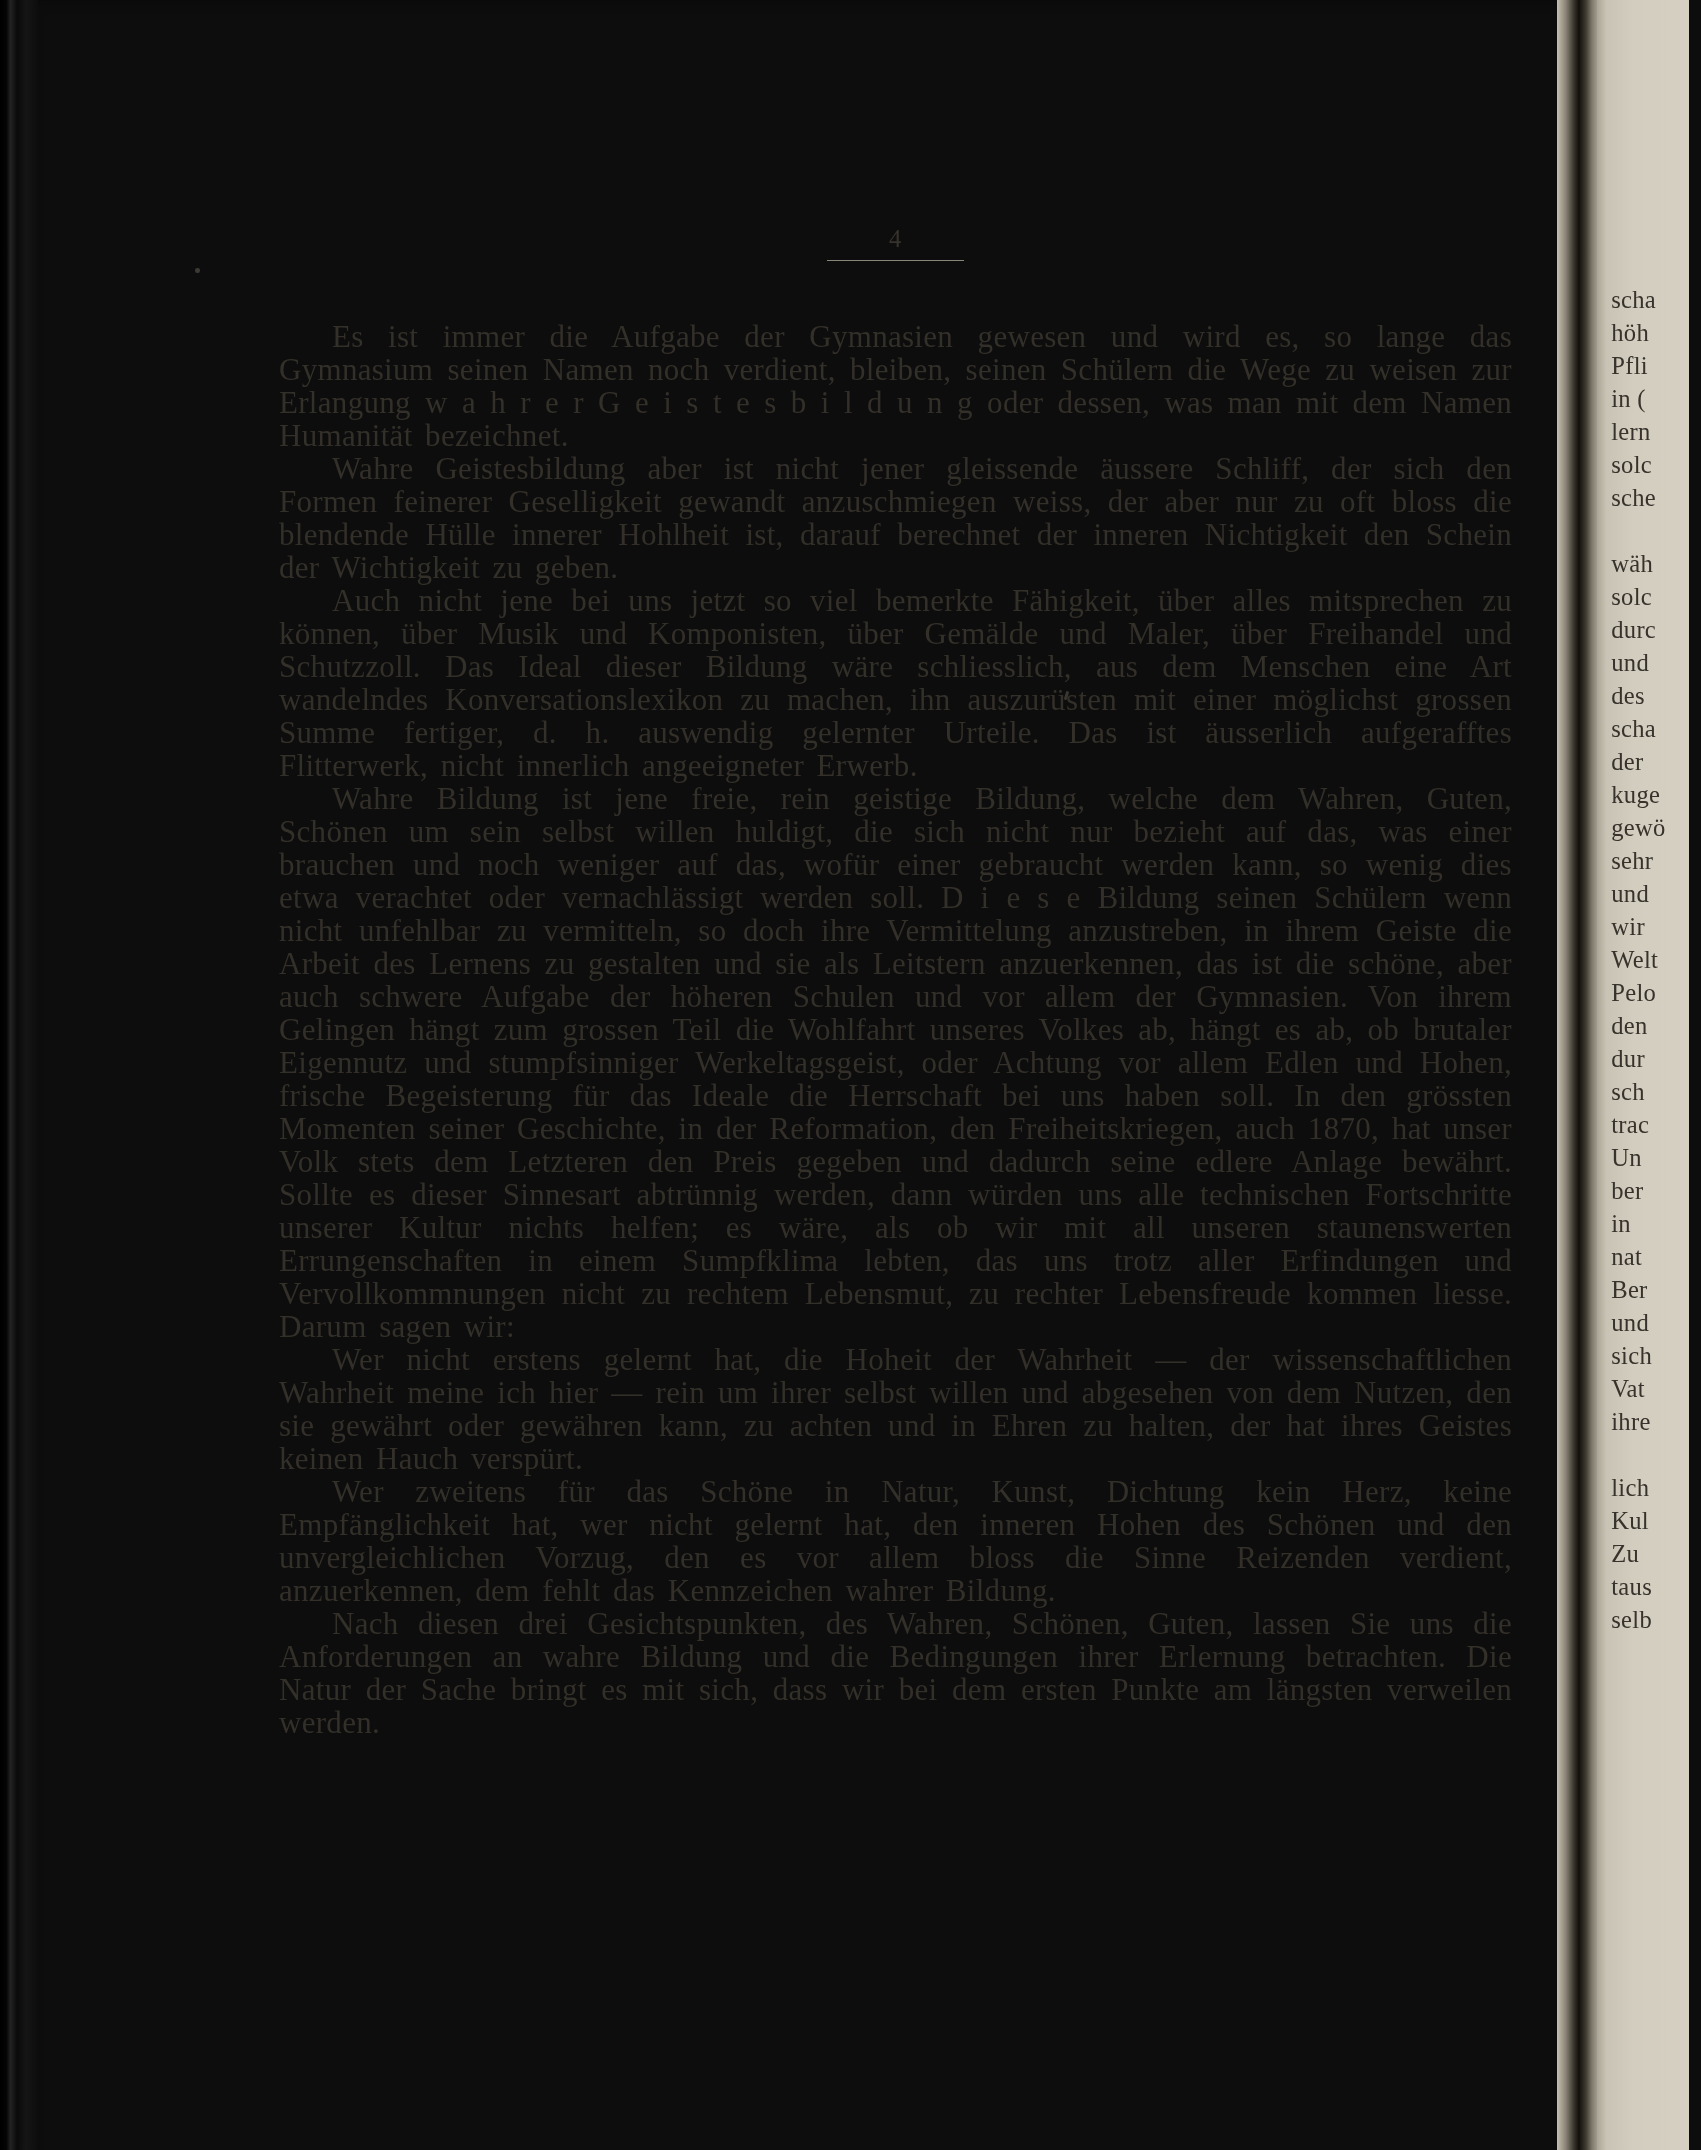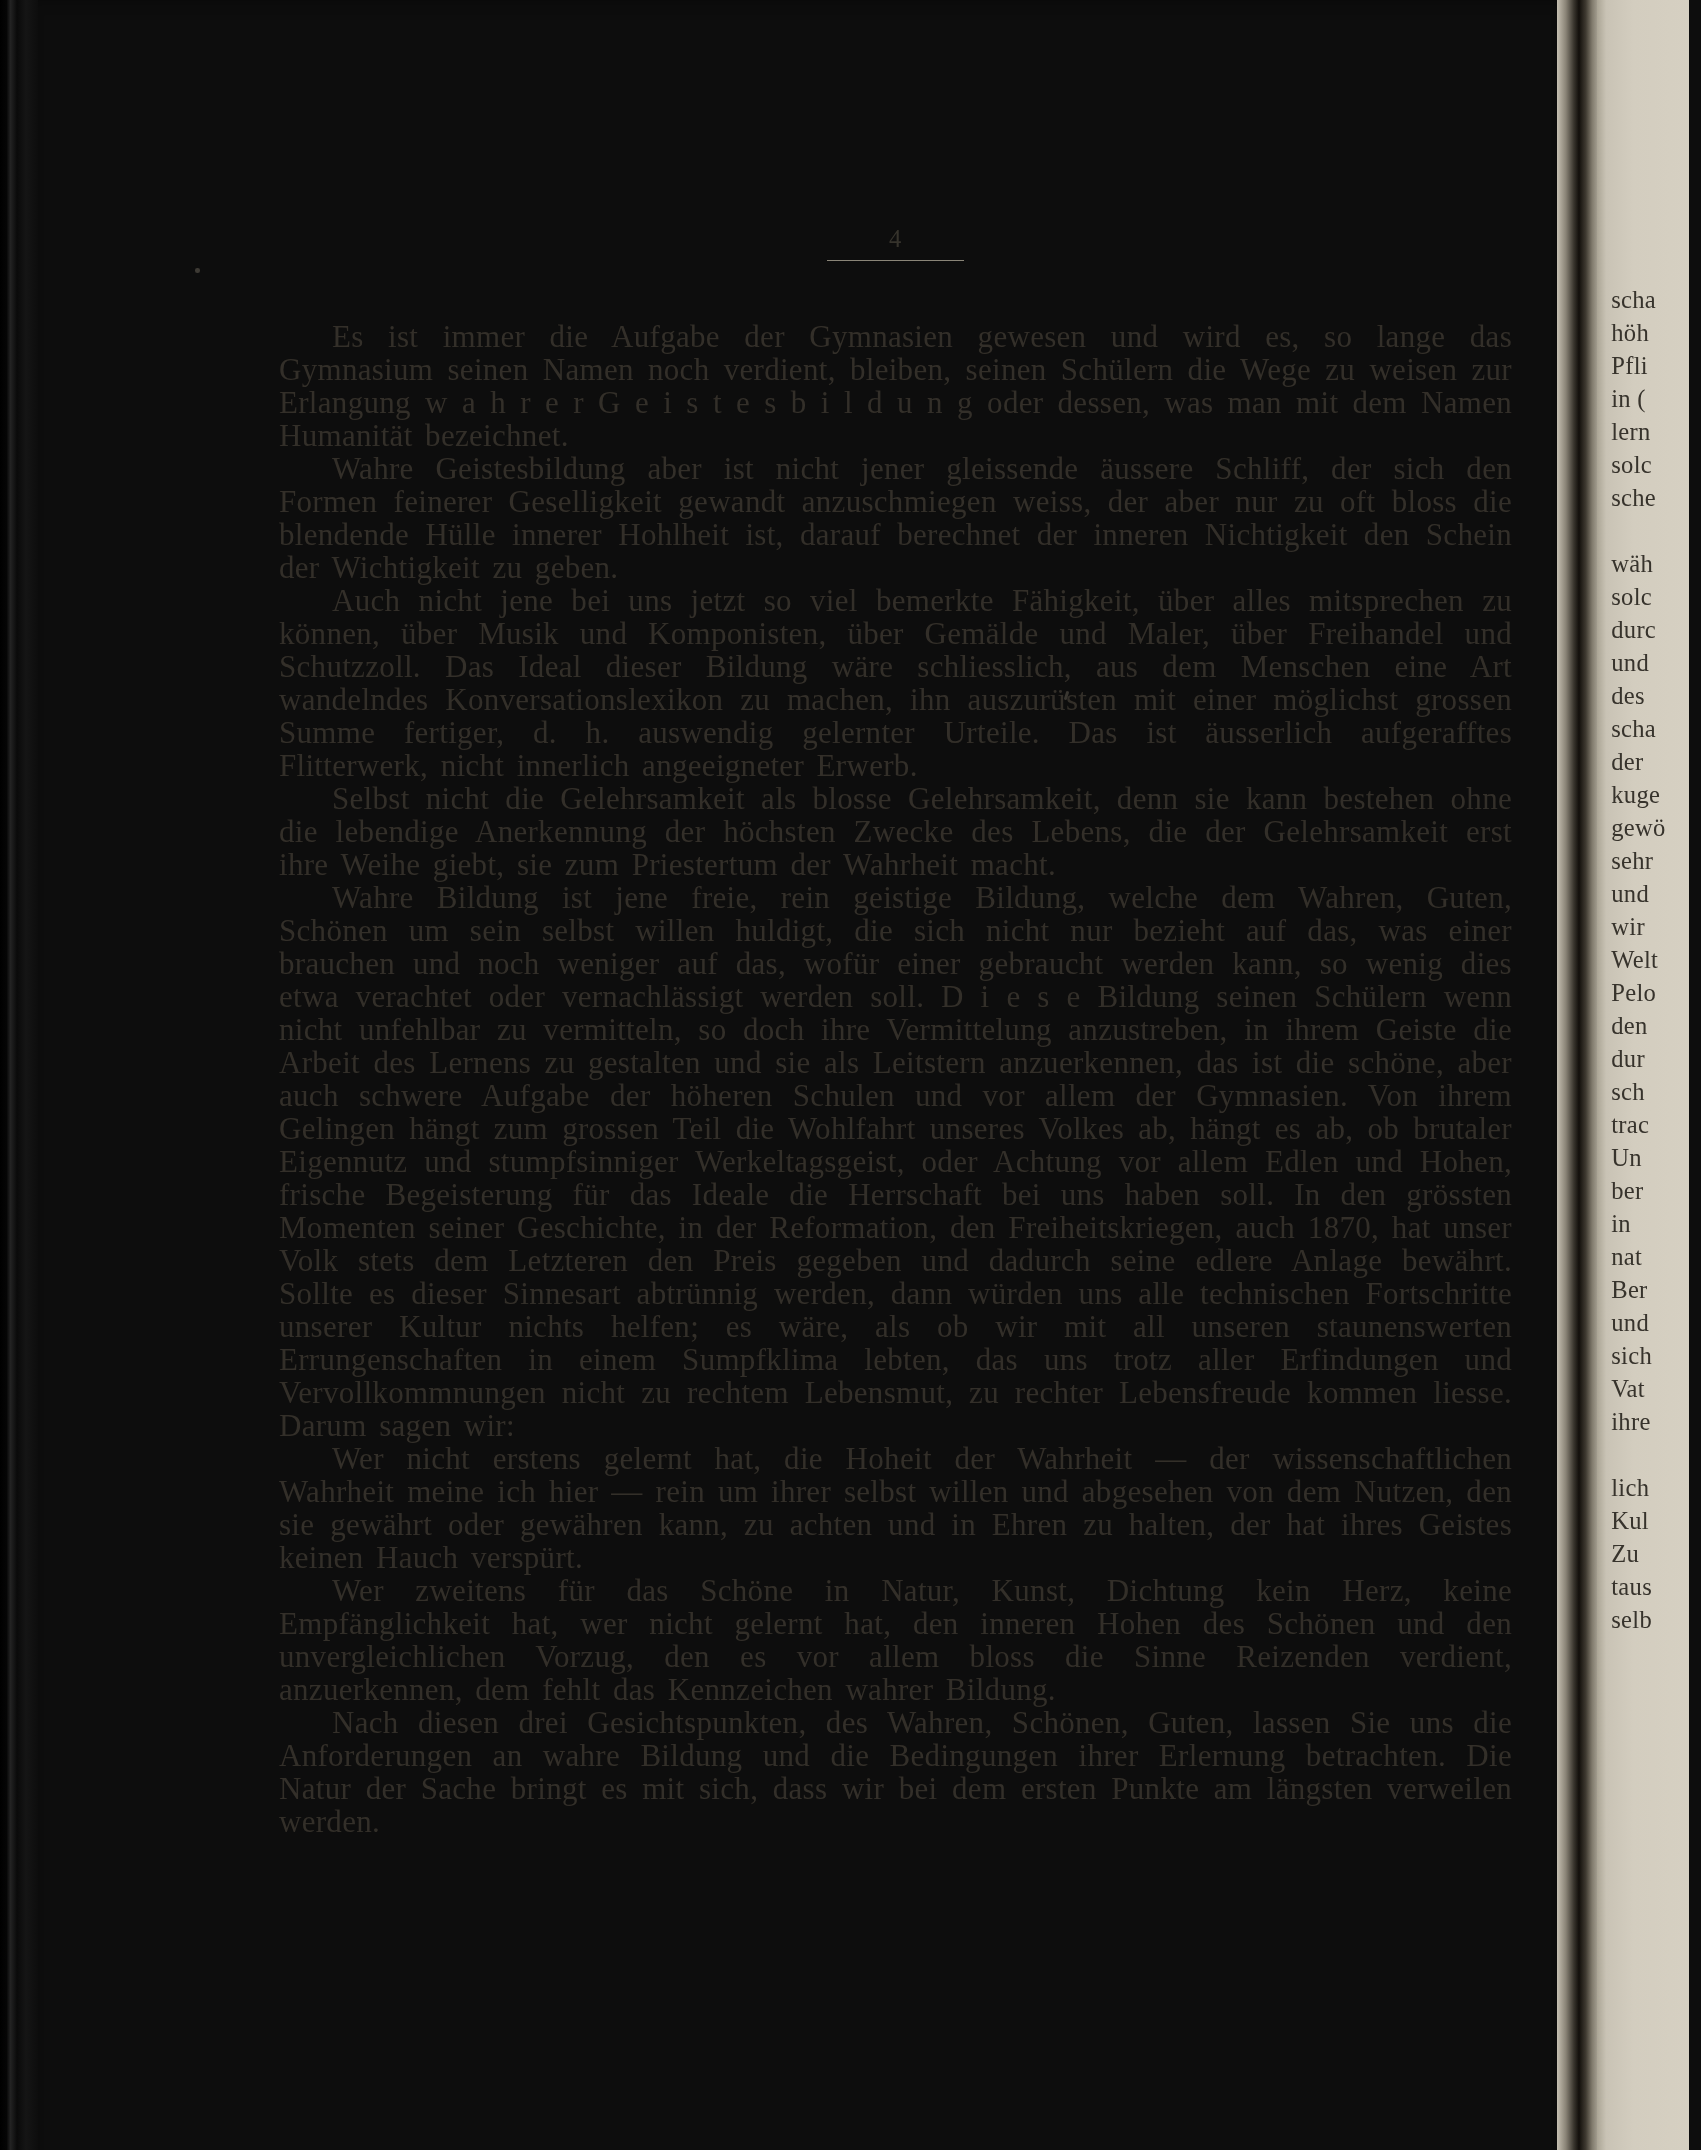--- a/index.html
+++ b/index.html
@@ -115,21 +115,20 @@
 
   <div class="page-head">
     <div class="page-number">4</div>
     <div class="page-number-rule"></div>
   </div>
 
   <div class="text-block">
       <div class="para">Es ist immer die Aufgabe der Gymnasien gewesen und wird es, so lange das Gymnasium seinen Namen noch verdient, bleiben, seinen Schülern die Wege zu weisen zur Erlangung w a h r e r  G e i s t e s b i l d u n g oder dessen, was man mit dem Namen Humanität bezeichnet.</div>
       <div class="para">Wahre Geistesbildung aber ist nicht jener gleissende äussere Schliff, der sich den Formen feinerer Geselligkeit gewandt anzuschmiegen weiss, der aber nur zu oft bloss die blendende Hülle innerer Hohlheit ist, darauf berechnet der inneren Nichtigkeit den Schein der Wichtigkeit zu geben.</div>
       <div class="para">Auch nicht jene bei uns jetzt so viel bemerkte Fähigkeit, über alles mitsprechen zu können, über Musik und Komponisten, über Gemälde und Maler, über Freihandel und Schutzzoll.  Das Ideal dieser Bildung wäre schliesslich, aus dem Menschen eine Art wandelndes Konversationslexikon zu machen, ihn auszurüsten mit einer möglichst grossen Summe fertiger, d. h. auswendig gelernter Urteile.  Das ist äusserlich aufgerafftes Flitterwerk, nicht innerlich angeeigneter Erwerb.</div>
-      <div class="para">Selbst nicht die Gelehrsamkeit als blosse Gelehrsamkeit, denn sie kann bestehen ohne die lebendige Anerkennung der höchsten Zwecke des Lebens, die der Gelehrsamkeit erst ihre Weihe giebt, sie zum Priestertum der Wahrheit macht.</div>
       <div class="para">Wahre Bildung ist jene freie, rein geistige Bildung, welche dem Wahren, Guten, Schönen um sein selbst willen huldigt, die sich nicht nur bezieht auf das, was einer brauchen und noch weniger auf das, wofür einer gebraucht werden kann, so wenig dies etwa verachtet oder vernachlässigt werden soll.  D i e s e  Bildung seinen Schülern wenn nicht unfehlbar zu vermitteln, so doch ihre Vermittelung anzustreben, in ihrem Geiste die Arbeit des Lernens zu gestalten und sie als Leitstern anzuerkennen, das ist die schöne, aber auch schwere Aufgabe der höheren Schulen und vor allem der Gymnasien.  Von ihrem Gelingen hängt zum grossen Teil die Wohlfahrt unseres Volkes ab, hängt es ab, ob brutaler Eigennutz und stumpfsinniger Werkeltagsgeist, oder Achtung vor allem Edlen und Hohen, frische Begeisterung für das Ideale die Herrschaft bei uns haben soll.  In den grössten Momenten seiner Geschichte, in der Reformation, den Freiheitskriegen, auch 1870, hat unser Volk stets dem Letzteren den Preis gegeben und dadurch seine edlere Anlage bewährt.  Sollte es dieser Sinnesart abtrünnig werden, dann würden uns alle technischen Fortschritte unserer Kultur nichts helfen; es wäre, als ob wir mit all unseren staunenswerten Errungenschaften in einem Sumpfklima lebten, das uns trotz aller Erfindungen und Vervollkommnungen nicht zu rechtem Lebensmut, zu rechter Lebensfreude kommen liesse.  Darum sagen wir:</div>
       <div class="para">Wer nicht erstens gelernt hat, die Hoheit der Wahrheit — der wissenschaftlichen Wahrheit meine ich hier — rein um ihrer selbst willen und abgesehen von dem Nutzen, den sie gewährt oder gewähren kann, zu achten und in Ehren zu halten, der hat ihres Geistes keinen Hauch verspürt.</div>
       <div class="para">Wer zweitens für das Schöne in Natur, Kunst, Dichtung kein Herz, keine Empfänglichkeit hat, wer nicht gelernt hat, den inneren Hohen des Schönen und den unvergleichlichen Vorzug, den es vor allem bloss die Sinne Reizenden verdient, anzuerkennen, dem fehlt das Kennzeichen wahrer Bildung.</div>
       <div class="para">Nach diesen drei Gesichtspunkten, des Wahren, Schönen, Guten, lassen Sie uns die Anforderungen an wahre Bildung und die Bedingungen ihrer Erlernung betrachten.  Die Natur der Sache bringt es mit sich, dass wir bei dem ersten Punkte am längsten verweilen werden.</div>
     </div>
 
   <div class="speck speck-1"></div>
   <div class="speck speck-2"></div>
 </div>
 

